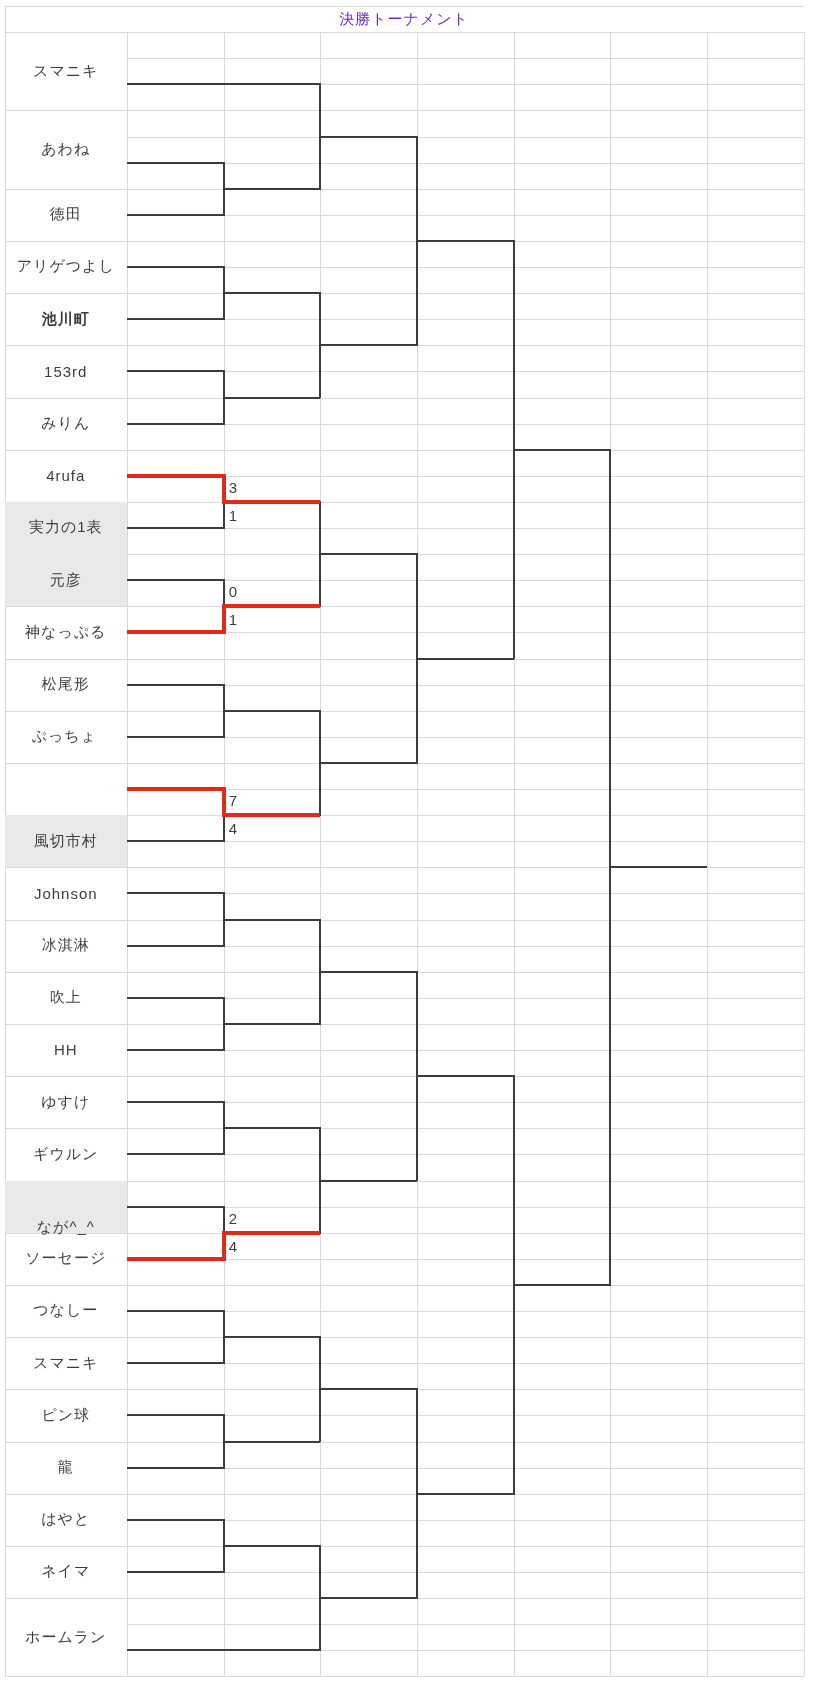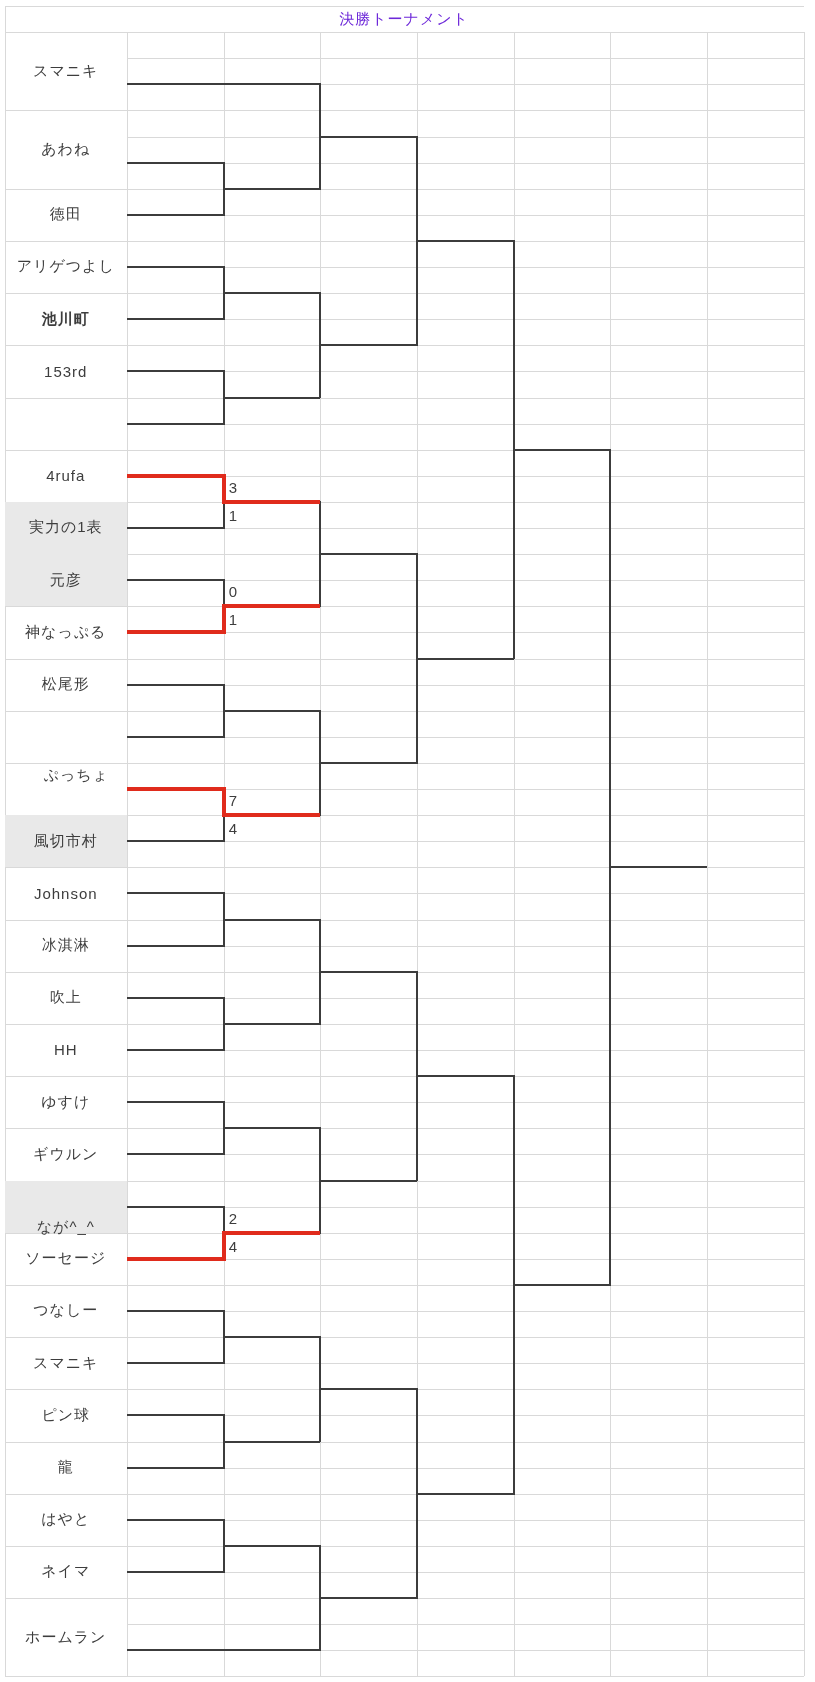--- a/index.html
+++ b/index.html
@@ -119,32 +119,33 @@
     <div class="player" style="left: 5.5px; top: 110.4px; width: 120.5px; height: 78.3px;">あわね</div>
     <div class="bline" style="left: 127px; top: 213.8px; width: 96.7px; height: 2px;"></div>
     <div class="player" style="left: 5.5px; top: 188.7px; width: 120.5px; height: 52.2px;">徳田</div>
     <div class="bline" style="left: 127px; top: 266px; width: 96.7px; height: 2px;"></div>
     <div class="player" style="left: 5.5px; top: 240.9px; width: 120.5px; height: 52.2px;">アリゲつよし</div>
     <div class="bline" style="left: 127px; top: 318.2px; width: 96.7px; height: 2px;"></div>
     <div class="player" style="left: 5.5px; top: 293.1px; width: 120.5px; height: 52.2px; font-weight: bold;">池川町</div>
     <div class="bline" style="left: 127px; top: 370.4px; width: 96.7px; height: 2px;"></div>
     <div class="player" style="left: 5.5px; top: 345.3px; width: 120.5px; height: 52.2px;">153rd</div>
     <div class="bline" style="left: 127px; top: 422.6px; width: 96.7px; height: 2px;"></div>
+    <div class="player" style="left: 5.5px; top: 397.5px; width: 120.5px; height: 52.2px;">みりん</div>
     <div class="rline" style="left: 127px; top: 473.8px; width: 96.7px; height: 4px;"></div>
     <div class="player" style="left: 5.5px; top: 449.7px; width: 120.5px; height: 52.2px;">4rufa</div>
     <div class="bline" style="left: 127px; top: 527px; width: 96.7px; height: 2px;"></div>
     <div class="player" style="left: 5.5px; top: 501.9px; width: 120.5px; height: 52.2px;">実力の1表</div>
     <div class="bline" style="left: 127px; top: 579.2px; width: 96.7px; height: 2px;"></div>
     <div class="player" style="left: 5.5px; top: 554.1px; width: 120.5px; height: 52.2px;">元彦</div>
     <div class="rline" style="left: 127px; top: 630.4px; width: 96.7px; height: 4px;"></div>
     <div class="player" style="left: 5.5px; top: 606.3px; width: 120.5px; height: 52.2px;">神なっぷる</div>
     <div class="bline" style="left: 127px; top: 683.6px; width: 96.7px; height: 2px;"></div>
     <div class="player" style="left: 5.5px; top: 658.5px; width: 120.5px; height: 52.2px;">松尾形</div>
     <div class="bline" style="left: 127px; top: 735.8px; width: 96.7px; height: 2px;"></div>
-    <div class="player" style="left: 16px; top: 710.7px; width: 120.5px; height: 52.2px; margin-top: 39px;">ぷっちょ</div>
+    <div class="player" style="left: 4px; top: 710.7px; width: 120.5px; height: 52.2px;">ぷっちょ</div>
     <div class="rline" style="left: 127px; top: 787px; width: 96.7px; height: 4px;"></div>
     <div class="bline" style="left: 127px; top: 840.2px; width: 96.7px; height: 2px;"></div>
     <div class="player" style="left: 5.5px; top: 815.1px; width: 120.5px; height: 52.2px;">風切市村</div>
     <div class="bline" style="left: 127px; top: 892.4px; width: 96.7px; height: 2px;"></div>
     <div class="player" style="left: 5.5px; top: 867.3px; width: 120.5px; height: 52.2px;">Johnson</div>
     <div class="bline" style="left: 127px; top: 944.6px; width: 96.7px; height: 2px;"></div>
     <div class="player" style="left: 5.5px; top: 919.5px; width: 120.5px; height: 52.2px;">冰淇淋</div>
     <div class="bline" style="left: 127px; top: 996.8px; width: 96.7px; height: 2px;"></div>
     <div class="player" style="left: 5.5px; top: 971.7px; width: 120.5px; height: 52.2px;">吹上</div>
     <div class="bline" style="left: 127px; top: 1049px; width: 96.7px; height: 2px;"></div>

